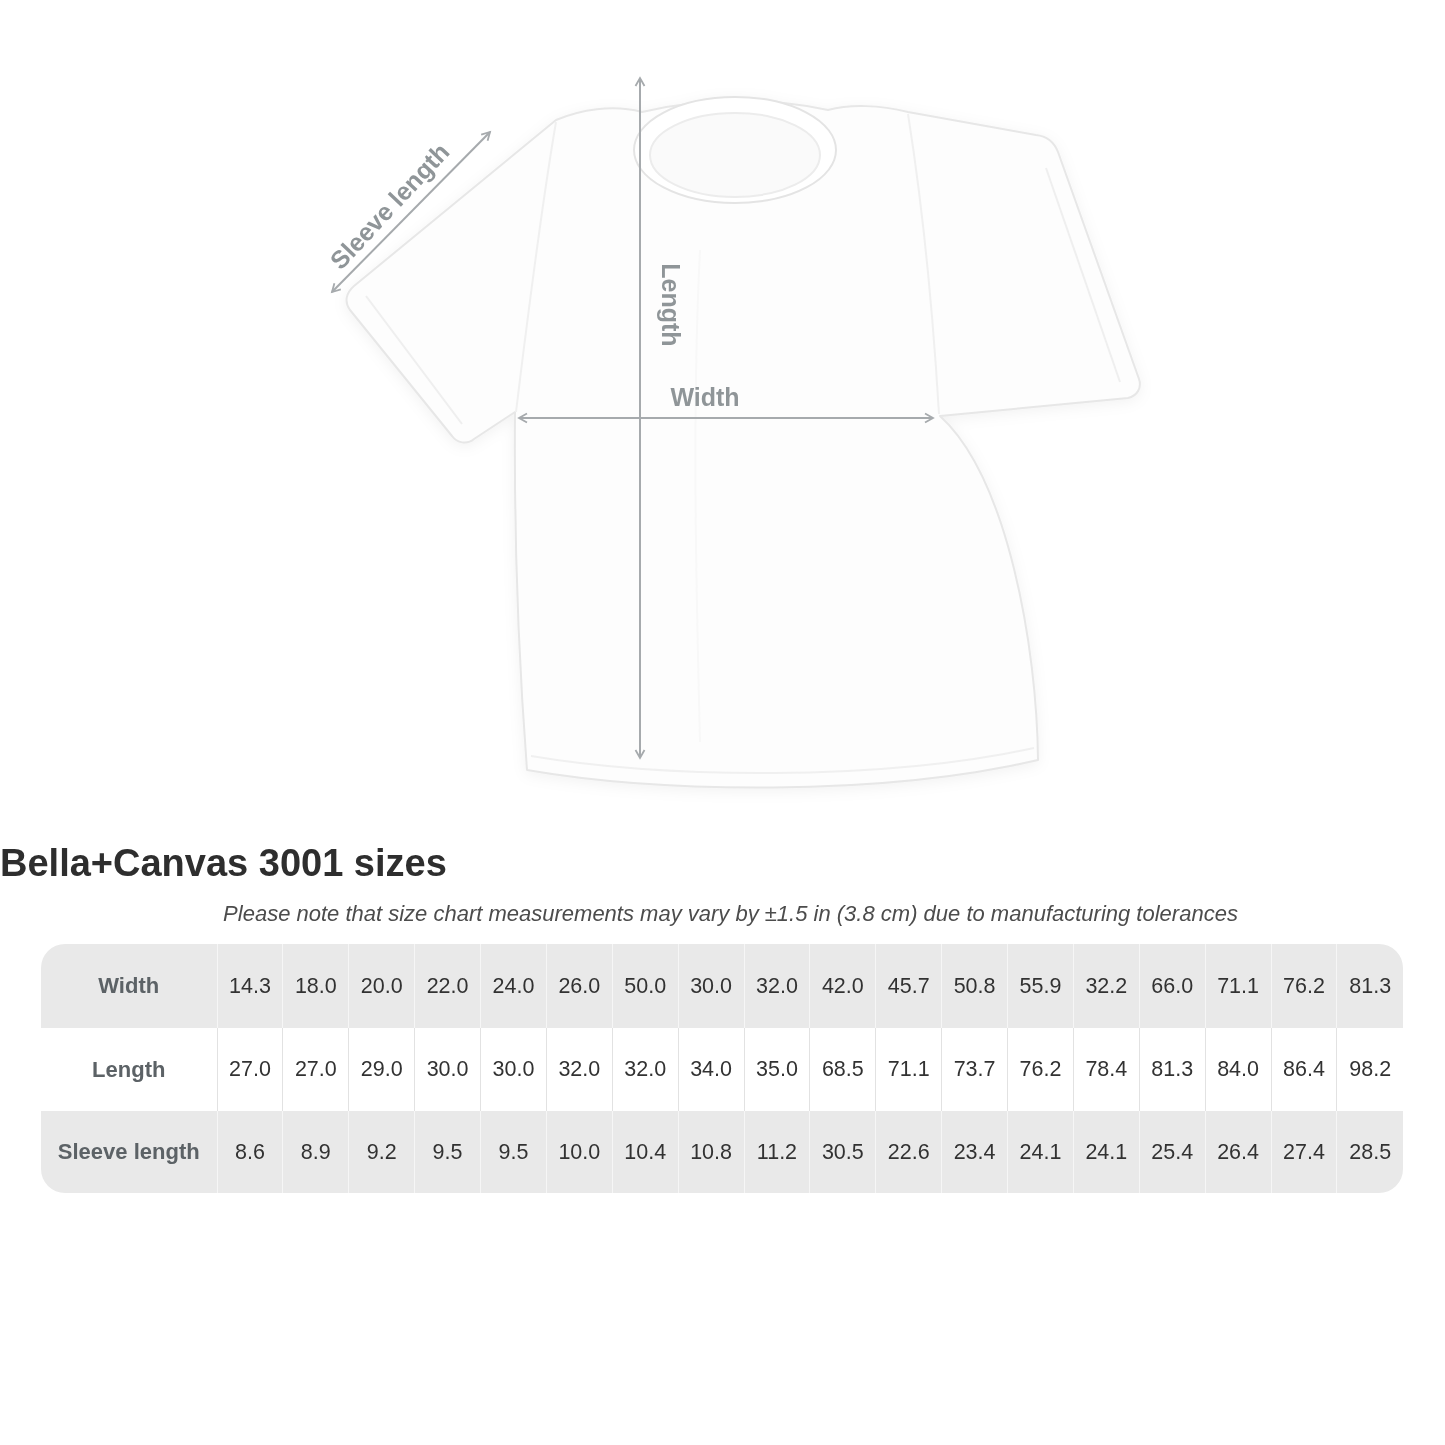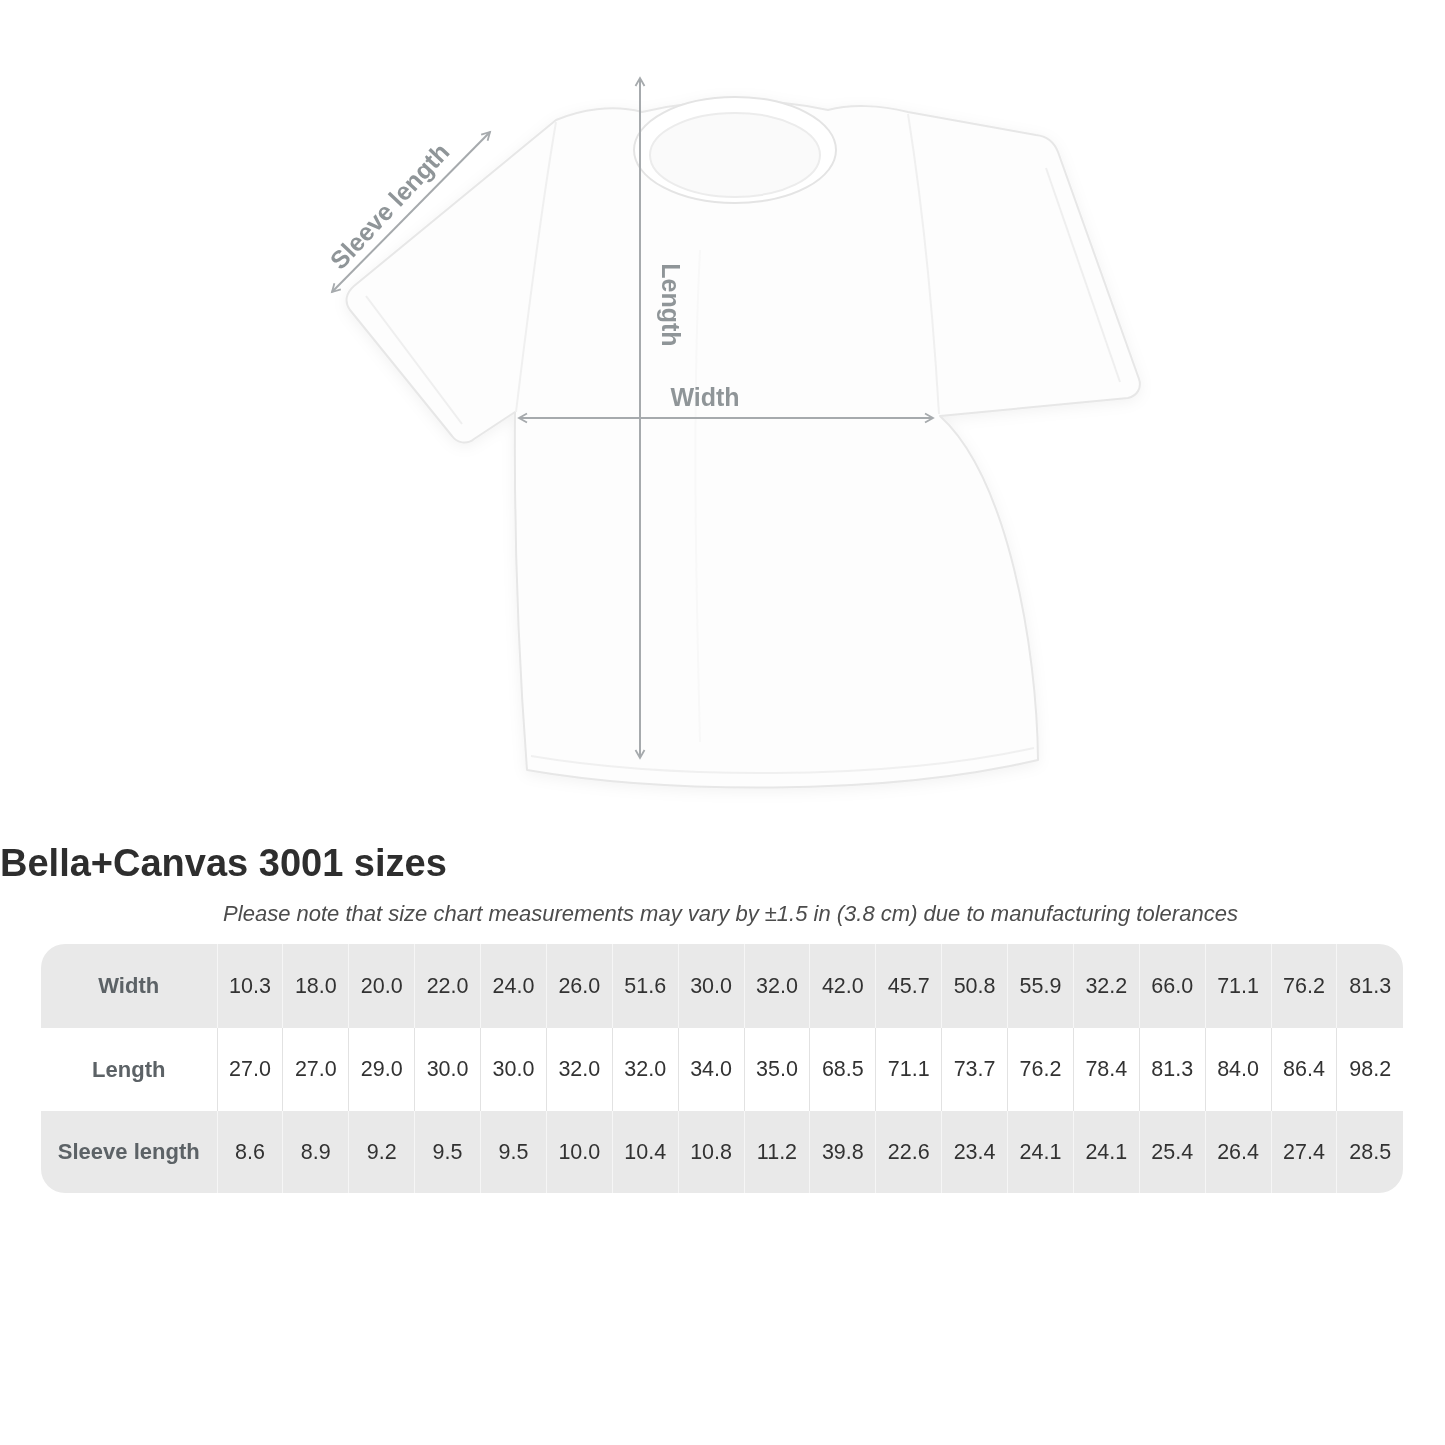--- a/index.html
+++ b/index.html
@@ -105,27 +105,27 @@
   <table class="sizes">
     <colgroup>
       <col class="c-label">
       <col span="18">
     </colgroup>
     <tbody>
 
 
       <tr class="r-data g h84">
         <th class="rowlabel">Width</th>
-        <td>10.3</td>
+        <td>14.3</td>
           <td>18.0</td>
           <td>20.0</td>
           <td>22.0</td>
           <td>24.0</td>
           <td>26.0</td>
-          <td>51.6</td>
+          <td>50.0</td>
           <td>30.0</td>
           <td>32.0</td>
         <td>42.0</td>
           <td>45.7</td>
           <td>50.8</td>
           <td>55.9</td>
           <td>32.2</td>
           <td>66.0</td>
           <td>71.1</td>
           <td>76.2</td>
@@ -158,21 +158,21 @@
         <th class="rowlabel">Sleeve length</th>
         <td>8.6</td>
           <td>8.9</td>
           <td>9.2</td>
           <td>9.5</td>
           <td>9.5</td>
           <td>10.0</td>
           <td>10.4</td>
           <td>10.8</td>
           <td>11.2</td>
-        <td>39.8</td>
+        <td>30.5</td>
           <td>22.6</td>
           <td>23.4</td>
           <td>24.1</td>
           <td>24.1</td>
           <td>25.4</td>
           <td>26.4</td>
           <td>27.4</td>
           <td>28.5</td>
       </tr>
     </tbody>

